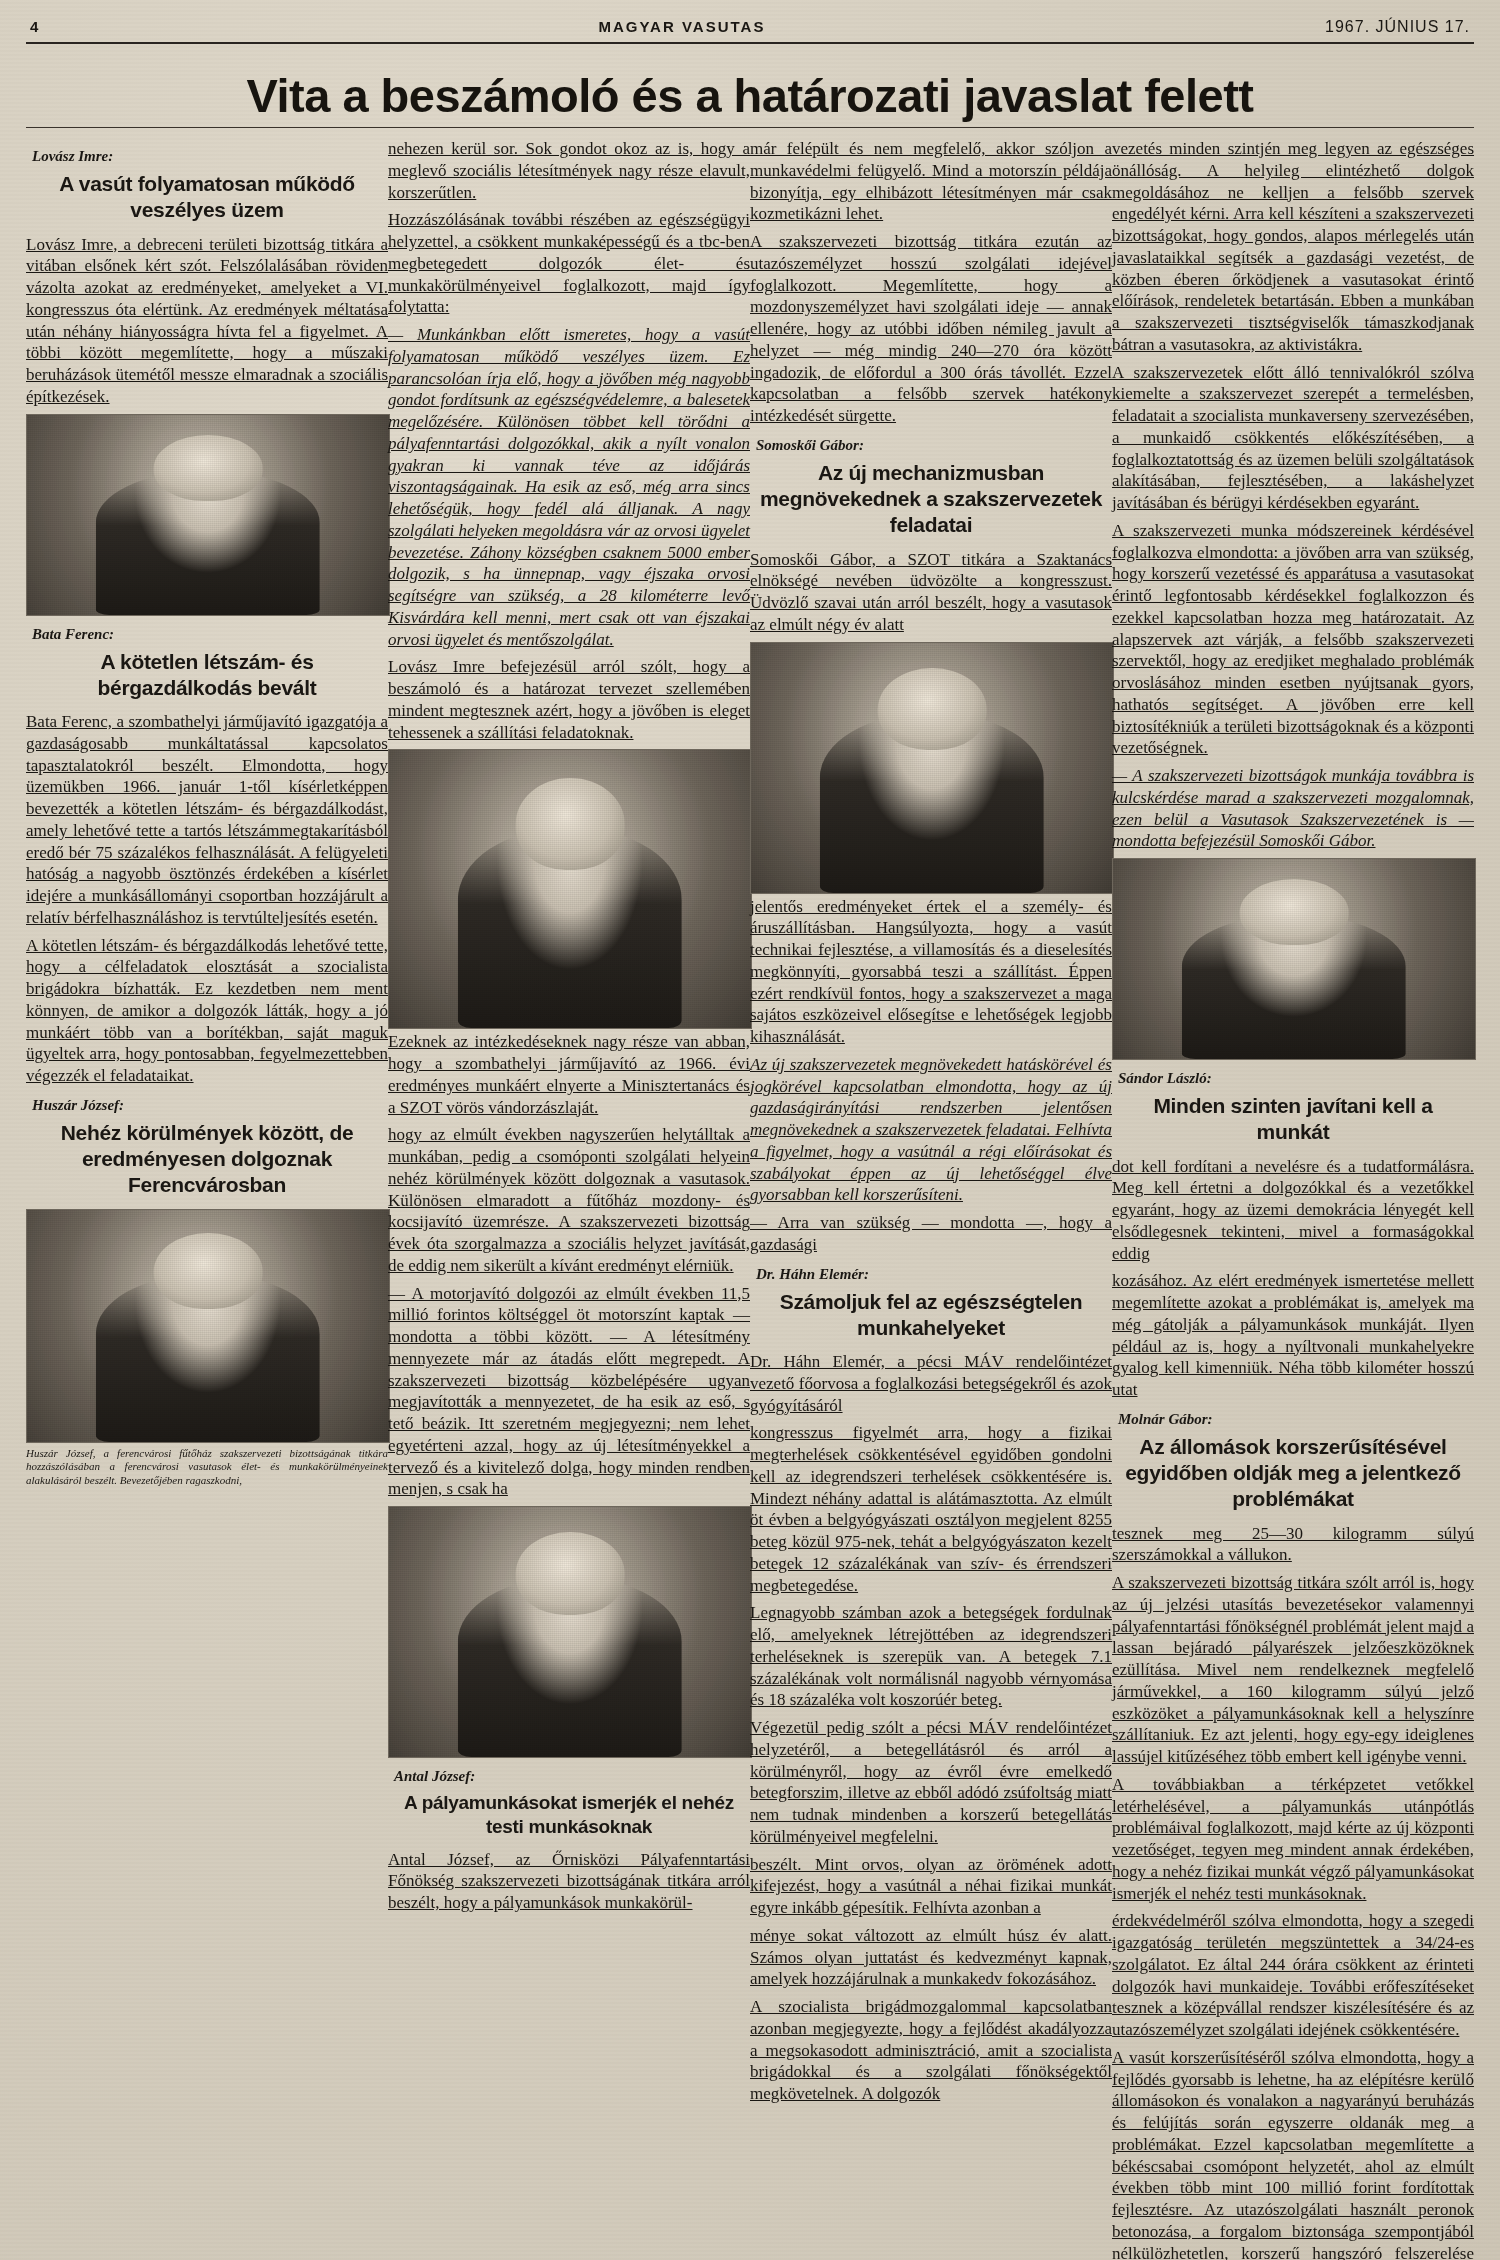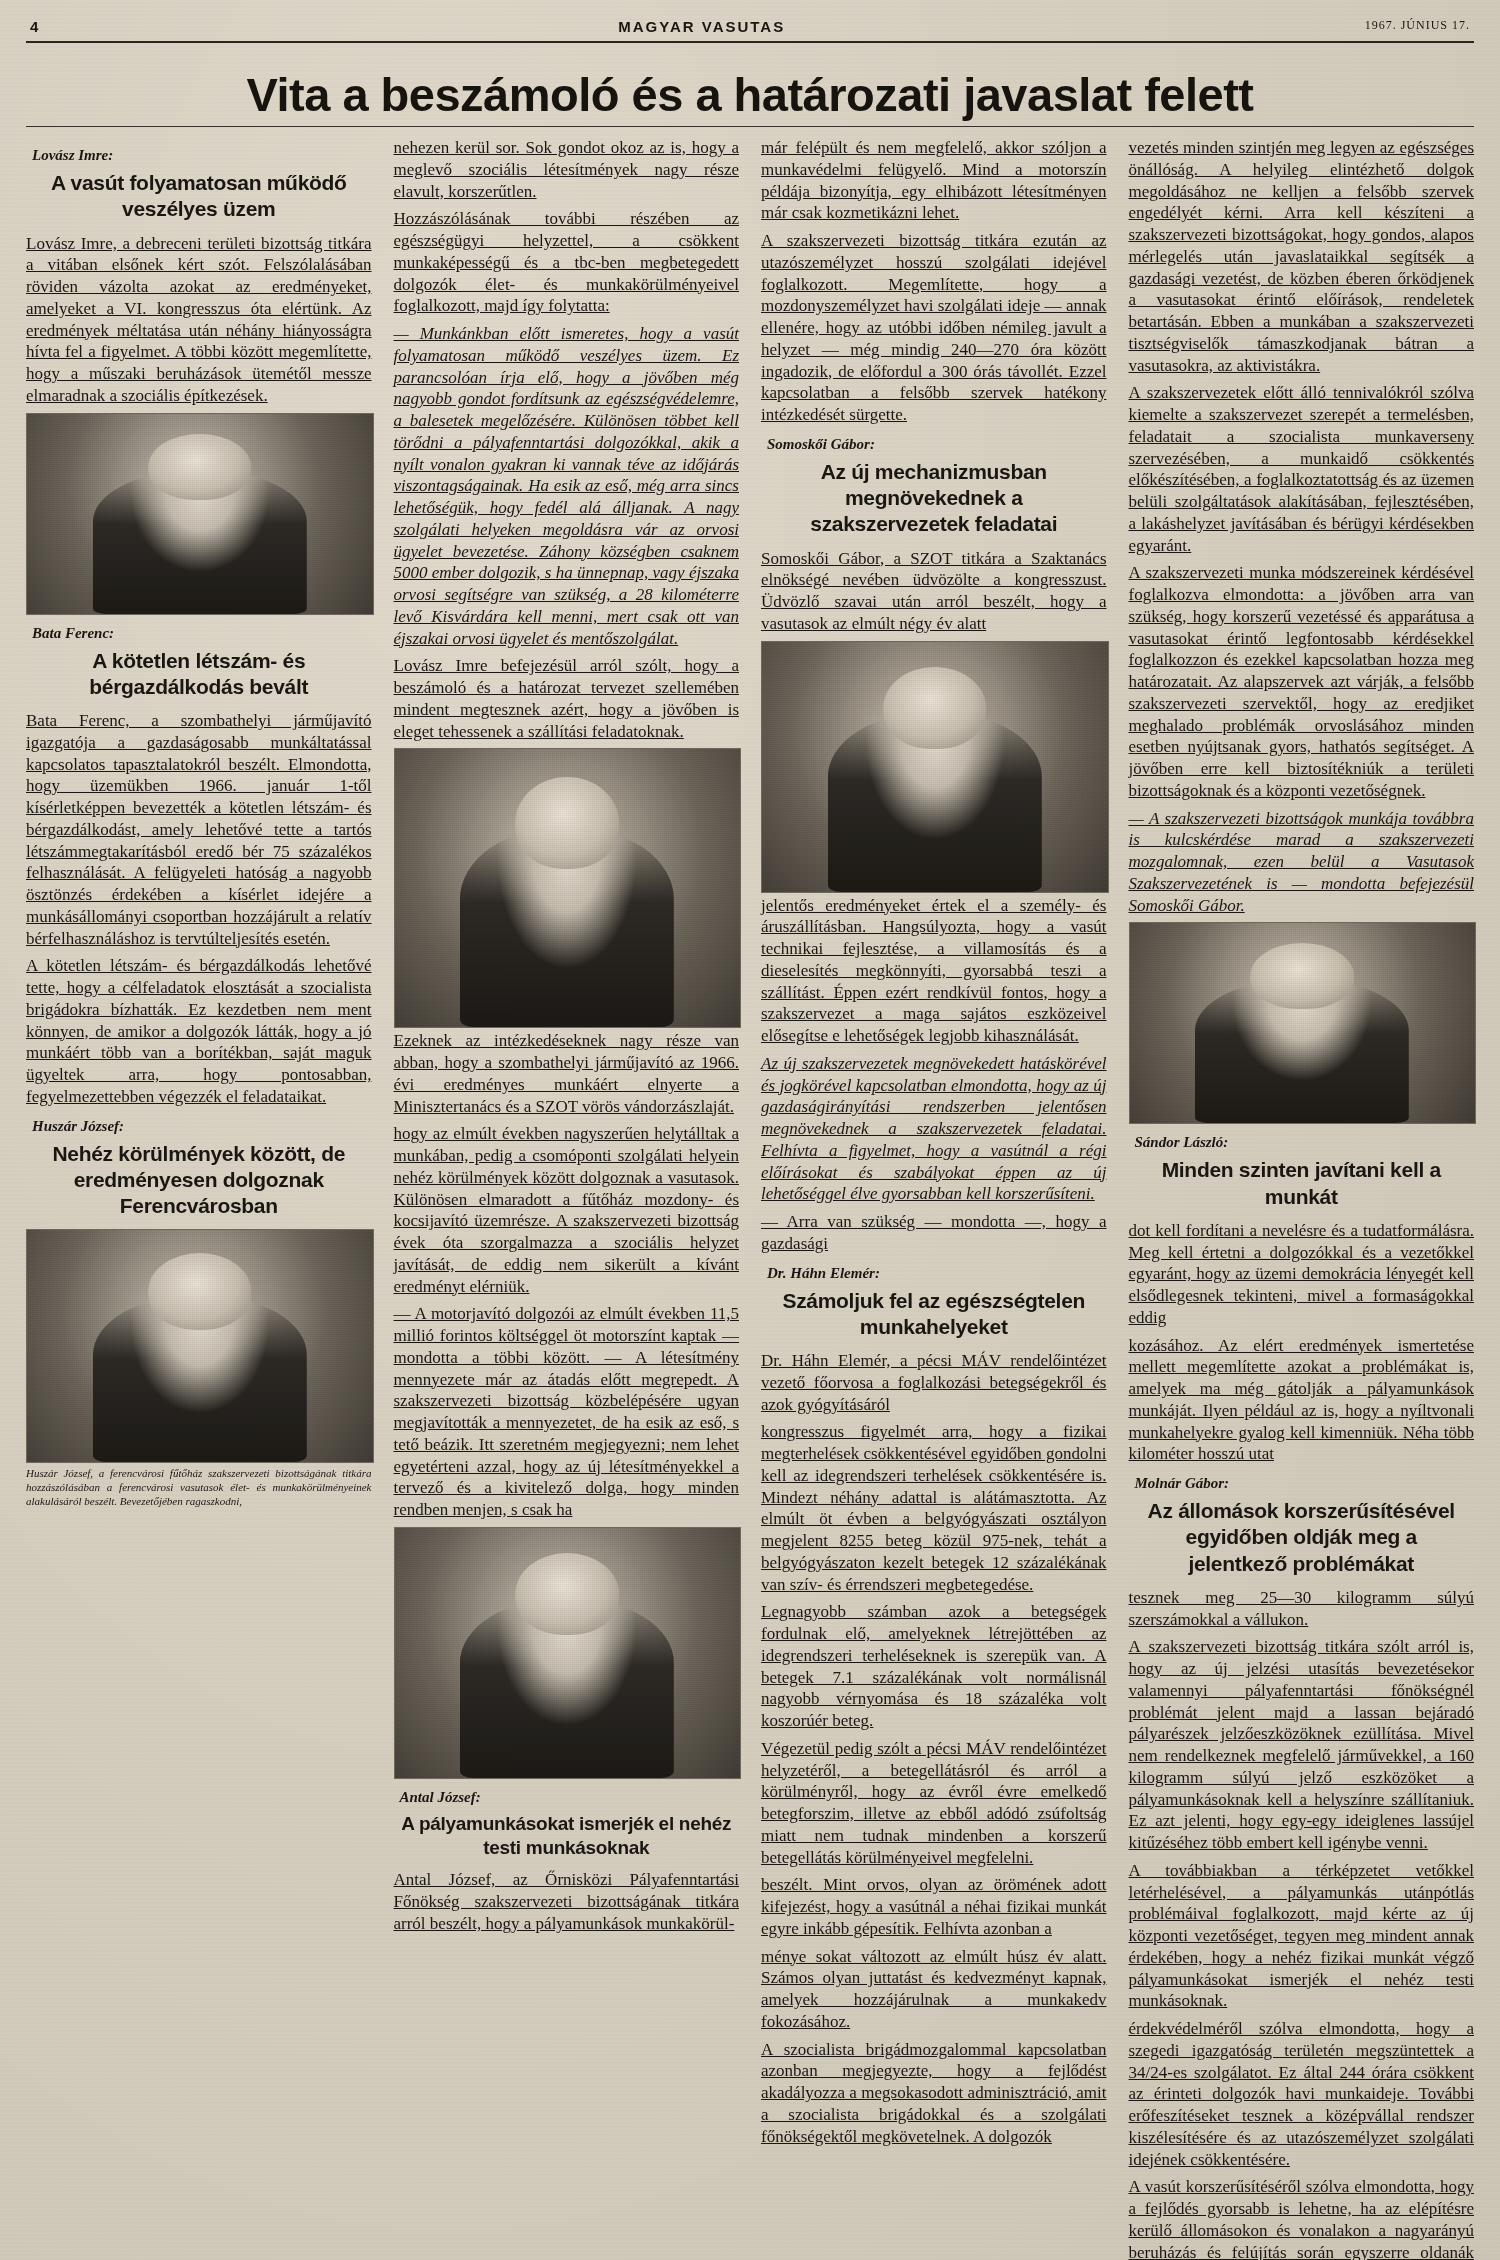--- a/index.html
+++ b/index.html
@@ -22,39 +22,38 @@
   }
   
   .masthead{
     display:flex;align-items:flex-start;justify-content:space-between;
     font-family:"Liberation Sans", sans-serif;
     font-size:13px;letter-spacing:.5px;
     padding:0 4px 4px 4px;
   }
   .masthead .folio{font-weight:bold;font-size:15px;}
   .masthead .paper{font-weight:bold;font-size:15px;letter-spacing:2px;}
-  .masthead .date{font-size:12px;letter-spacing:1px;font-family:Liberation Serif, serif;}
+  .masthead .date{font-size:16px;letter-spacing:1px;}
   .rule{border-top:2px solid #2a2521;margin:2px 0 6px 0;}
   .rule.thin{border-top:1px solid #3a332c;margin:4px 0 8px 0;}
 
   h1.headline{
     font-family:"Liberation Sans", sans-serif;
     font-weight:bold;
     font-size:47px;
     text-align:center;
     margin:24px 0 4px 0;
     letter-spacing:-0.5px;
     color:#17140f;
   }
 
   
   .cols{
     display:grid;
     grid-template-columns:1fr 1fr 1fr 1fr;
-    column-gap:22px;
     margin-top:10px;
     height:2050px;
   }
   .col{position:relative;}
   .byline{
     font-family:"Liberation Serif", serif;
     font-style:italic;
     font-size:15px;
     font-weight:bold;
     margin:10px 0 6px 6px;

